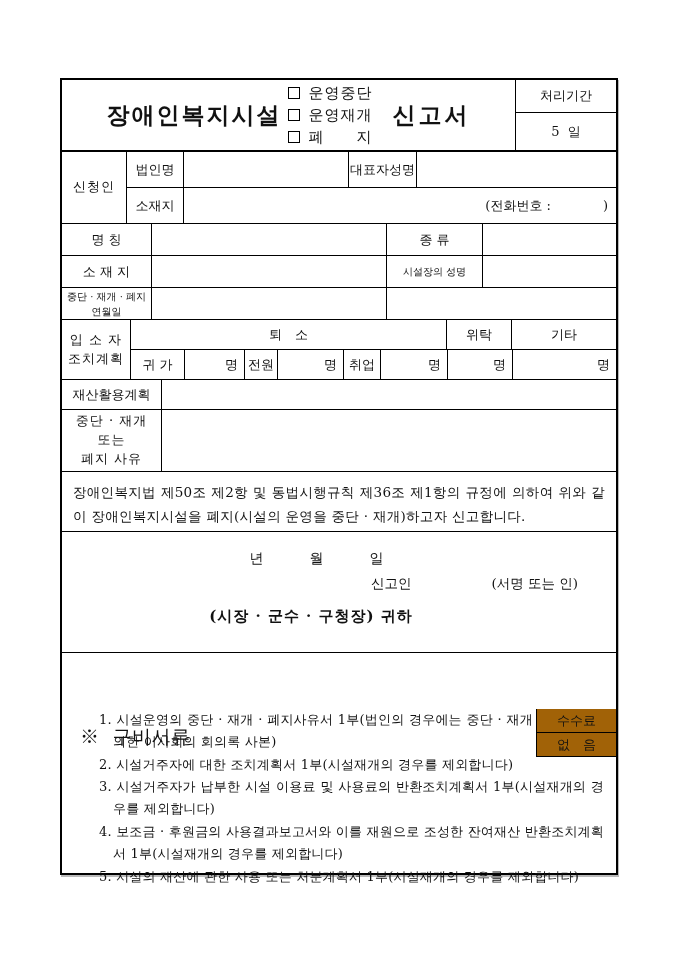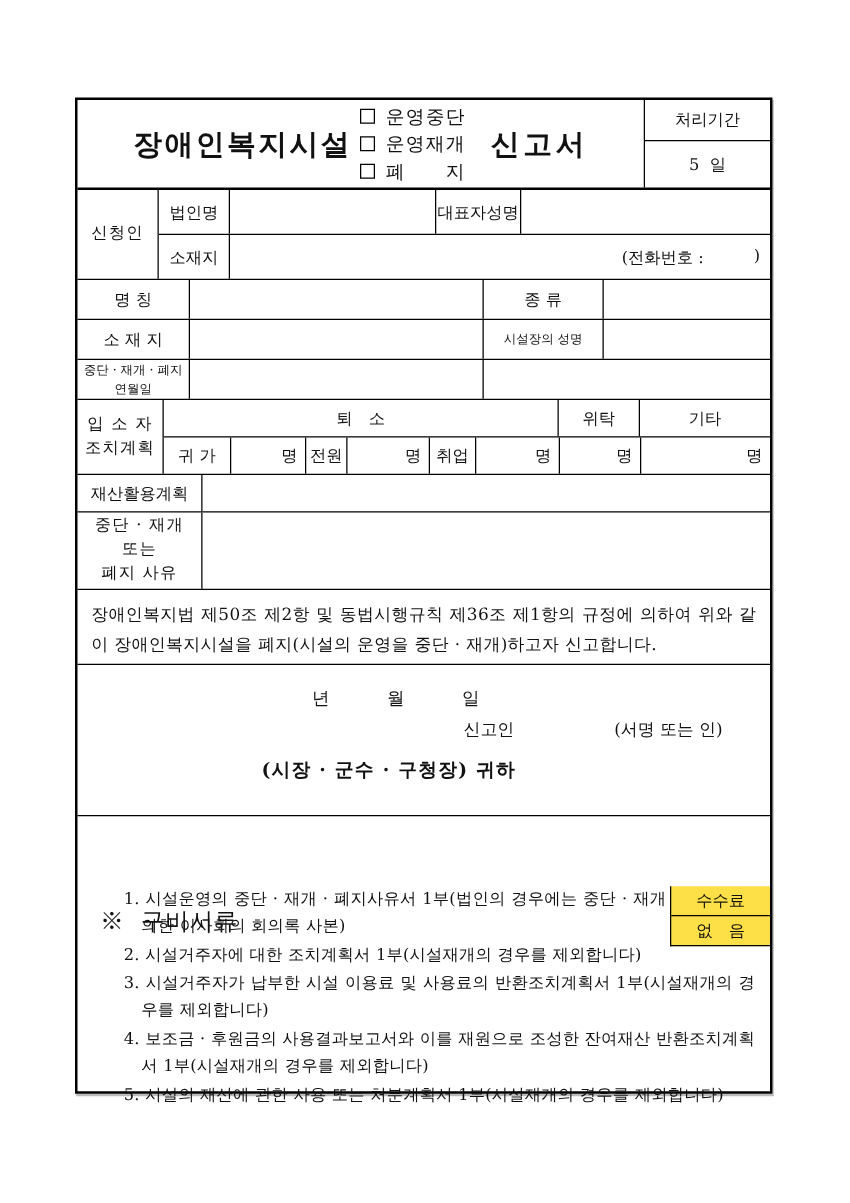--- a/index.html
+++ b/index.html
@@ -36,21 +36,21 @@
   .chk-box { width:12px; height:12px; border:1.5px solid #000; display:inline-block; margin-right:9px; background:#fff; }
   .chk-label { font-size:15px; letter-spacing:1px; white-space:pre; }
   .proc-col { width:100px; display:flex; flex-direction:column; }
   .proc-label { height:33px; }
   .proc-value { flex:1; white-space:pre; }
 
   
   .sec-applicant { height:72px; }
   .seclabel { display:flex; flex-direction:column; align-items:center; justify-content:center; border-right:1px solid #000; letter-spacing:1px; line-height:1.45; }
   .w65 { width:65px; } .w57 { width:57px; } .w165 { width:165px; } .w68 { width:68px; }
-  .phone-wrap { justify-content:flex-end; text-align:right; padding-right:8px; gap:40px; }
+  .phone-wrap { justify-content:flex-end; text-align:right; padding-right:8px; gap:52px; }
 
   
   .sec-facility { height:96px; }
   .w32 { width:32px; }
   .w90 { width:90px; } .w235 { width:235px; } .w96 { width:96px; }
   .small-label { font-size:10px; line-height:1.5; padding:0 3px; }
 
   
   .sec-measures { height:60px; }
   .w69 { width:69px; }
@@ -69,21 +69,21 @@
 
   
   .sec-sign { height:103px; display:block; }
   .date-line { text-align:center; margin-top:18px; font-size:14px; letter-spacing:1px; transform:translateX(-22px); }
   .reporter-line { display:flex; justify-content:flex-end; align-items:center; gap:80px; padding-right:38px; margin-top:7px; font-size:13.5px; }
   .addressee { text-align:center; font-weight:bold; font-size:15px; letter-spacing:1px; margin-top:14px; transform:translateX(-28px); }
 
   
   .sec-docs { height:242px; display:block; position:relative; }
   .docs-note { position:absolute; left:18px; top:15px; font-size:19px; white-space:pre; letter-spacing:.5px; }
-  .fee-box { position:absolute; top:0; right:0; width:80px; border-left:1px solid #000; border-bottom:1px solid #000; background:#fde047; }
+  .fee-box { position:absolute; top:0; right:0; width:80px; border-left:1px solid #000; border-bottom:1px solid #000; background:#a16207; }
   .fee-label { height:24px; border-bottom:1px solid #000; }
   .fee-value { height:23px; }
   .doc-list { margin-top:56px; padding:0 12px 0 37px; }
   .doc-item { padding-left:14px; text-indent:-14px; line-height:1.68; font-size:13px; letter-spacing:.2px; margin-bottom:1px; text-align:justify; }
 </style>
 </head>
 <body>
 
 <div class="form">
 

